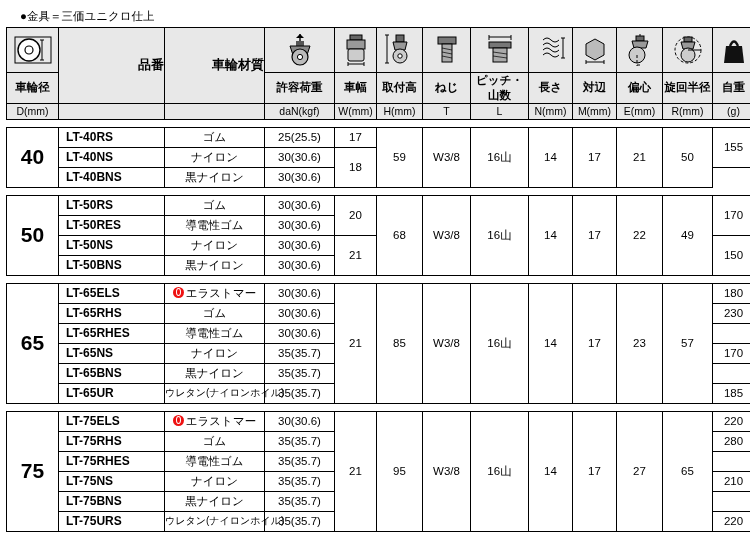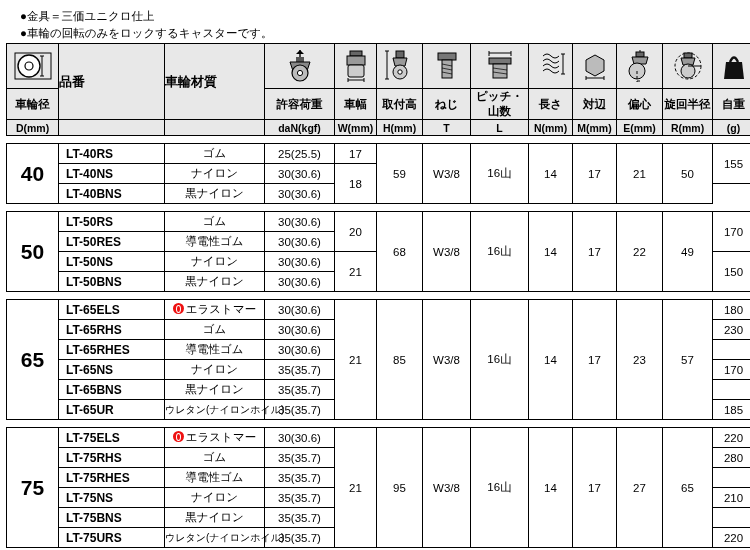--- a/index.html
+++ b/index.html
@@ -23,22 +23,22 @@
 
   
   table{border-collapse:collapse;}
   .main{margin:0 6px;width:738px;table-layout:fixed;}
   .main td,.main th{border:1px solid #000;padding:0;}
 
   .hdr-icon{background:#e8e8e8;height:44px;text-align:center;vertical-align:middle;}
   .hdr-txt{background:#e8e8e8;height:17px;text-align:center;vertical-align:middle;
            font-size:11.5px;font-weight:bold;}
   .hdr-unit{background:#e8e8e8;height:15px;text-align:center;vertical-align:middle;
-            font-size:10.5px;font-weight:bold;}
-  .hdr-merge{background:#e8e8e8;text-align:left;vertical-align:middle;
+            font-size:10.5px;font-weight:normal;}
+  .hdr-merge{background:#e8e8e8;text-align:right;vertical-align:middle;
              font-size:12.5px;font-weight:bold;}
 
   .cell{height:19px;text-align:center;vertical-align:middle;font-size:11.5px;}
   .cell.small{font-size:10px;}
   .dia{font-size:21px;font-weight:bold;text-align:center;vertical-align:middle;}
   .pn{font-size:12px;font-weight:bold;text-align:left;padding-left:7px !important;margin-top:48px;}
 
   .gap td{border:none !important;height:7px;background:#fff;}
   svg{display:block;margin:0 auto;}
   .elas{display:inline-block;width:11px;height:11px;border-radius:50%;
@@ -48,21 +48,20 @@
   .wcell{white-space:nowrap;}
 </style>
 </head>
 <body>
 
 <div class="page">
 
   <div class="head">
     <div class="notes">
       <div>●金具＝三価ユニクロ仕上</div>
-      <div>●車輪の回転のみをロックするキャスターです。</div>
     </div>
   </div>
 
   <div id="tables">
       <table class="main">
         <colgroup>
           <col style="width:52px">
           <col style="width:106px">
           <col style="width:100px">
           <col style="width:70px">

